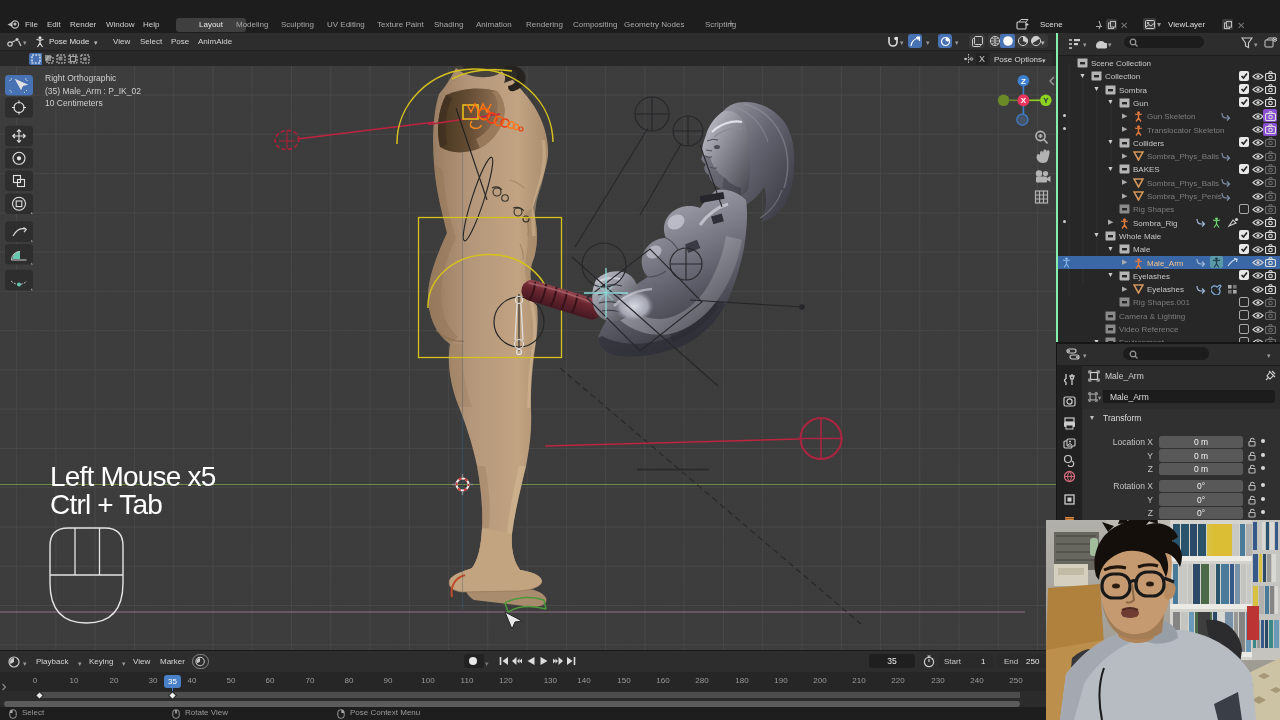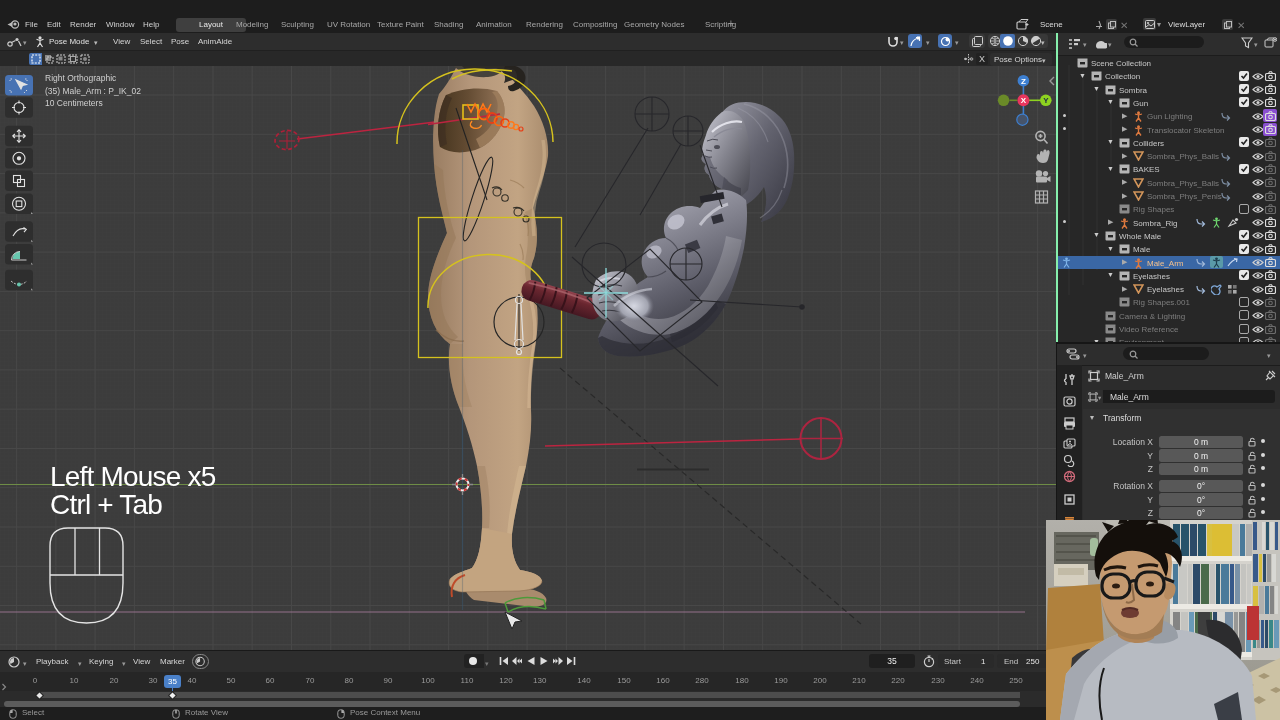--- a/index.html
+++ b/index.html
@@ -34,21 +34,21 @@
         <path d="M0.5 5.5 L5.5 3 L5.5 8 Z" fill="#bbb"></path>
       </svg>
     <div class="menu" style="left:25px">File</div>
     <div class="menu" style="left:47px">Edit</div>
     <div class="menu" style="left:70px">Render</div>
     <div class="menu" style="left:106px">Window</div>
     <div class="menu" style="left:143px">Help</div>
     <div class="wtab active" style="left:176px">Layout</div>
     <div class="wtab" style="left:213px">Modeling</div>
     <div class="wtab" style="left:258px">Sculpting</div>
-    <div class="wtab" style="left:304px">UV Rotation</div>
+    <div class="wtab" style="left:304px">UV Editing</div>
     <div class="wtab" style="left:354px">Texture Paint</div>
     <div class="wtab" style="left:411px">Shading</div>
     <div class="wtab" style="left:453px">Animation</div>
     <div class="wtab" style="left:503px">Rendering</div>
     <div class="wtab" style="left:550px">Compositing</div>
     <div class="wtab" style="left:601px">Geometry Nodes</div>
     <div class="wtab" style="left:682px">Scripting</div>
     <div class="menu" style="left:728px;color:#999;font-size:10px;top:2px">+</div>
 
     <svg class="abs" style="left:1016px;top:3px" width="14" height="11" viewBox="0 0 14 11">
@@ -543,21 +543,21 @@
 <svg class="abs" style="left:207px;top:64.4px" width="11" height="10" viewBox="0 0 11 10" opacity="1">
         <rect x="0.5" y="2.5" width="10" height="7" rx="1.5" fill="none" stroke="#ddd" stroke-width="1.2"></rect>
         <path d="M3.5 2.5 L4.5 0.8 L6.5 0.8 L7.5 2.5" fill="none" stroke="#ddd" stroke-width="1.1"></path>
         <circle cx="5.5" cy="6" r="1.8" fill="none" stroke="#ddd" stroke-width="1.1"></circle>
       </svg>
 <div class="abs" style="left:64px;top:78.7px;color:#aaa;font-size:7px">▶</div>
 <svg class="abs" style="left:75px;top:78.2px" width="11" height="11" viewBox="0 0 11 11">
         <circle cx="5.5" cy="1.8" r="1.5" fill="#e07a3f"></circle>
         <path d="M5.5 3.2 V7 M5.5 4 L2 3 M5.5 4 L9 3 M5.5 7 L3 10.5 M5.5 7 L8 10.5" stroke="#e07a3f" stroke-width="1.3" fill="none"></path>
       </svg>
-<div class="abs" style="left:89px;top:77.2px;color:#7e7e7e;font-size:8px;line-height:13px;white-space:nowrap">Gun Lighting</div>
+<div class="abs" style="left:89px;top:77.2px;color:#7e7e7e;font-size:8px;line-height:13px;white-space:nowrap">Gun Skeleton</div>
 <div class="abs" style="left:5px;top:80.7px;width:3px;height:3px;border-radius:2px;background:#ccc"></div>
 <svg class="abs" style="left:163px;top:78.7px" width="11" height="9" viewBox="0 0 11 9" opacity="0.75">
         <path d="M1 1 q0 5 4 5 l3 0 M6 3.5 l2.5 2.5 l-2.5 2.5" fill="none" stroke="#9ab0cc" stroke-width="1.2"></path>
       </svg>
 <svg class="abs" style="left:194px;top:78.7px" width="12" height="9" viewBox="0 0 12 9">
         <path d="M1 4.5 Q6 -1 11 4.5 Q6 10 1 4.5 Z" fill="none" stroke="#d0d0d0" stroke-width="1.2"></path>
         <circle cx="6" cy="4.5" r="1.6" fill="#d0d0d0"></circle>
       </svg>
 <div class="abs" style="left:205px;top:76.2px;width:14px;height:13px;border-radius:2px;background:#8a4fd0"></div>
 <svg class="abs" style="left:207px;top:77.7px" width="11" height="10" viewBox="0 0 11 10" opacity="1">
@@ -1082,21 +1082,21 @@
       <div class="abs" style="left:141px;top:25px;width:24px;text-align:center;color:#9a9a9a;font-size:8px">30</div>
       <div class="abs" style="left:180px;top:25px;width:24px;text-align:center;color:#9a9a9a;font-size:8px">40</div>
       <div class="abs" style="left:219px;top:25px;width:24px;text-align:center;color:#9a9a9a;font-size:8px">50</div>
       <div class="abs" style="left:258px;top:25px;width:24px;text-align:center;color:#9a9a9a;font-size:8px">60</div>
       <div class="abs" style="left:298px;top:25px;width:24px;text-align:center;color:#9a9a9a;font-size:8px">70</div>
       <div class="abs" style="left:337px;top:25px;width:24px;text-align:center;color:#9a9a9a;font-size:8px">80</div>
       <div class="abs" style="left:376px;top:25px;width:24px;text-align:center;color:#9a9a9a;font-size:8px">90</div>
       <div class="abs" style="left:416px;top:25px;width:24px;text-align:center;color:#9a9a9a;font-size:8px">100</div>
       <div class="abs" style="left:455px;top:25px;width:24px;text-align:center;color:#9a9a9a;font-size:8px">110</div>
       <div class="abs" style="left:494px;top:25px;width:24px;text-align:center;color:#9a9a9a;font-size:8px">120</div>
-      <div class="abs" style="left:533px;top:25px;width:24px;text-align:left;color:#9a9a9a;font-size:8px">130</div>
+      <div class="abs" style="left:533px;top:25px;width:24px;text-align:right;color:#9a9a9a;font-size:8px">130</div>
       <div class="abs" style="left:572px;top:25px;width:24px;text-align:center;color:#9a9a9a;font-size:8px">140</div>
       <div class="abs" style="left:612px;top:25px;width:24px;text-align:center;color:#9a9a9a;font-size:8px">150</div>
       <div class="abs" style="left:651px;top:25px;width:24px;text-align:center;color:#9a9a9a;font-size:8px">160</div>
       <div class="abs" style="left:690px;top:25px;width:24px;text-align:center;color:#9a9a9a;font-size:8px">280</div>
       <div class="abs" style="left:730px;top:25px;width:24px;text-align:center;color:#9a9a9a;font-size:8px">180</div>
       <div class="abs" style="left:769px;top:25px;width:24px;text-align:center;color:#9a9a9a;font-size:8px">190</div>
       <div class="abs" style="left:808px;top:25px;width:24px;text-align:center;color:#9a9a9a;font-size:8px">200</div>
       <div class="abs" style="left:847px;top:25px;width:24px;text-align:center;color:#9a9a9a;font-size:8px">210</div>
       <div class="abs" style="left:886px;top:25px;width:24px;text-align:center;color:#9a9a9a;font-size:8px">220</div>
       <div class="abs" style="left:926px;top:25px;width:24px;text-align:center;color:#9a9a9a;font-size:8px">230</div>

